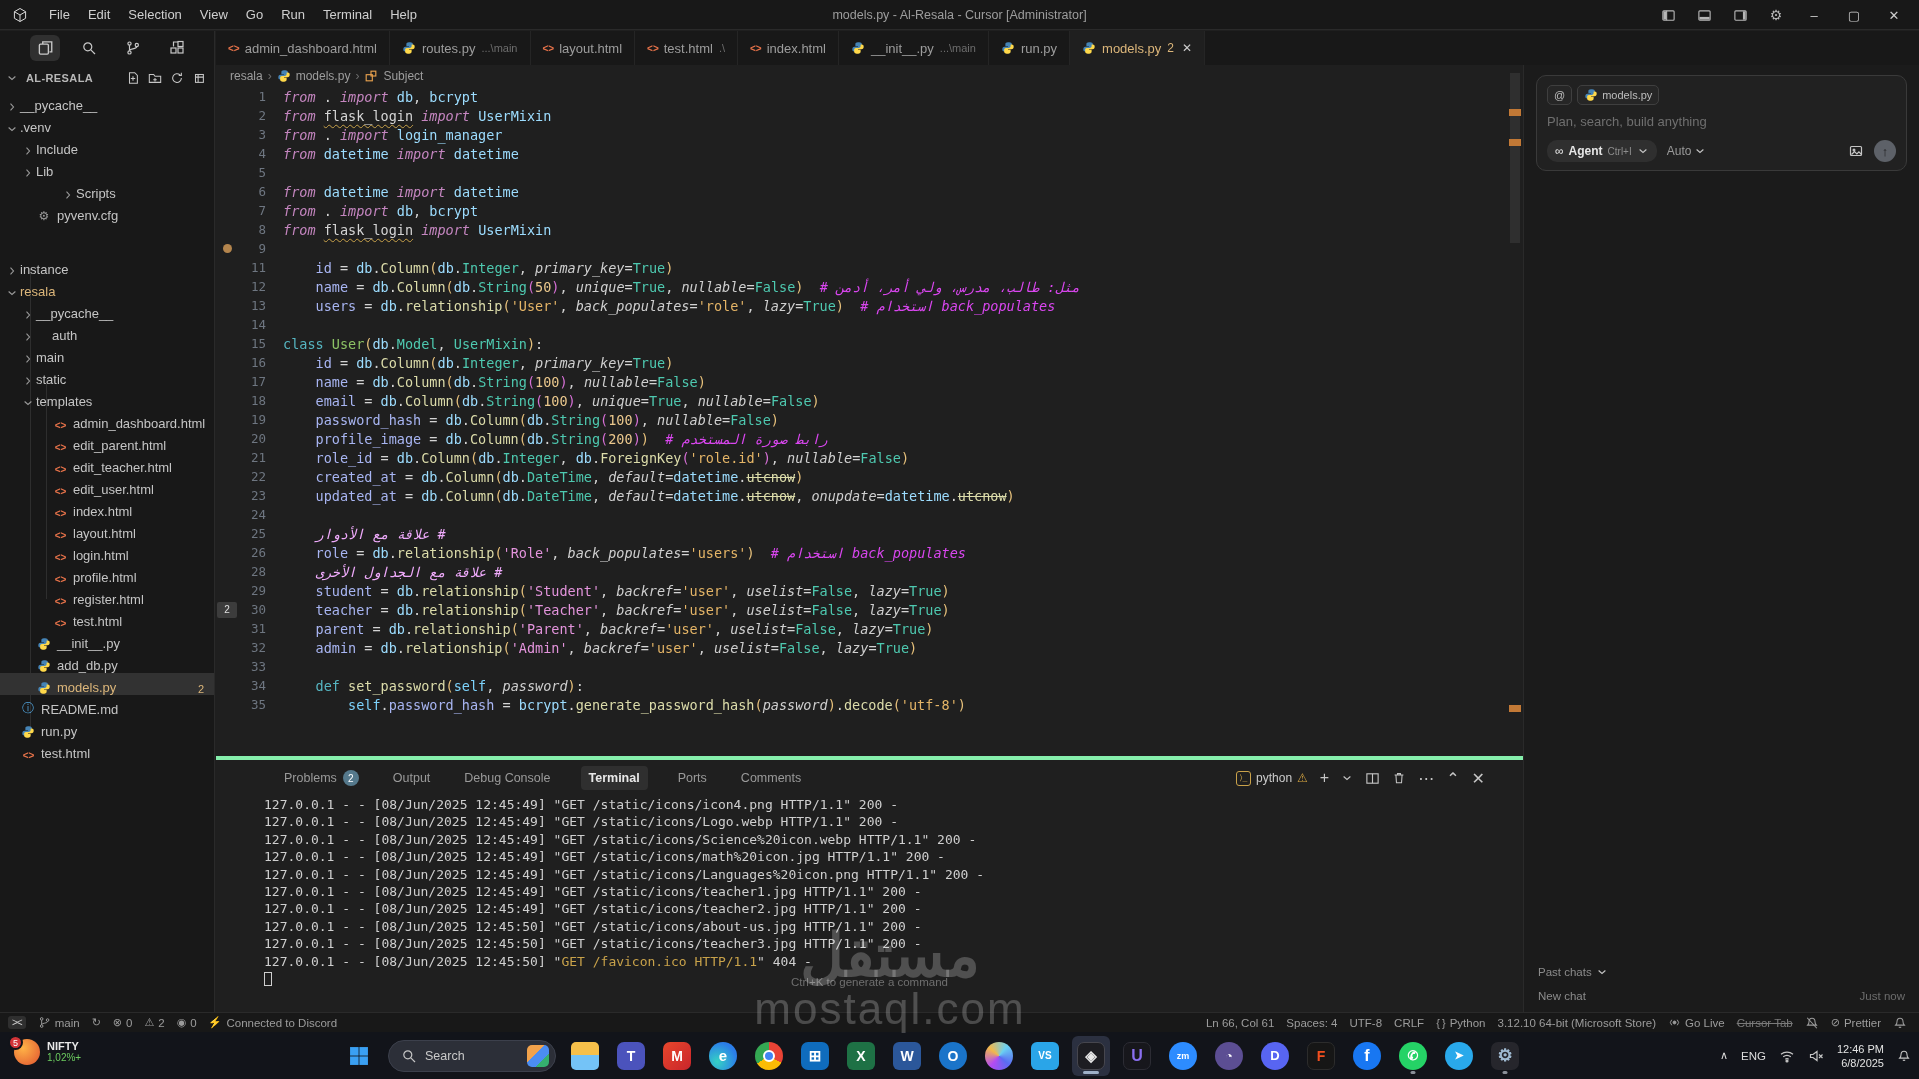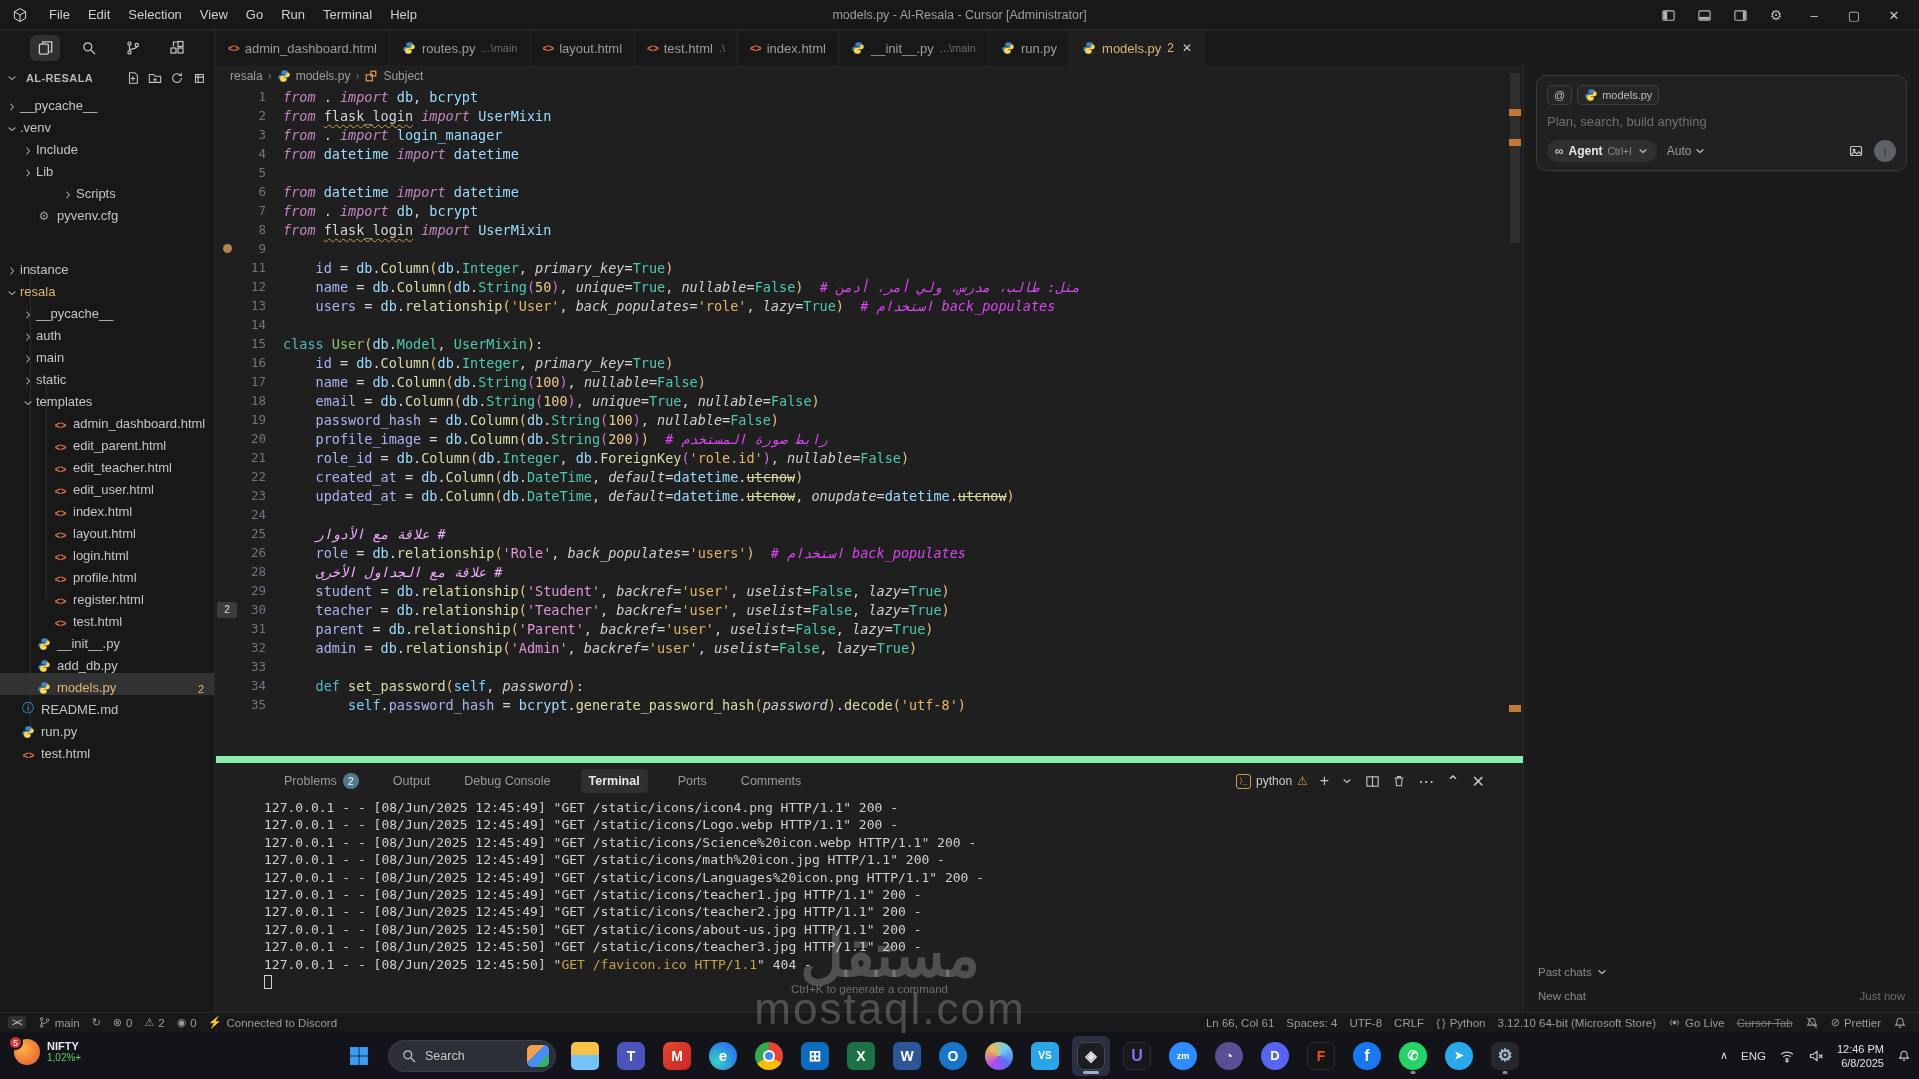--- a/index.html
+++ b/index.html
@@ -73,21 +73,21 @@
   .tk-bool{color:#4ec9b0} .tk-slf{color:#7dd3fc;}
   .tk-cm{color:#d946ef;font-style:italic}
   .tk-cmr{color:#f0abfc;font-style:italic;direction:rtl;unicode-bidi:isolate}
   .tk-dep{color:#dcdcaa;text-decoration:line-through}
   .tk-ul{color:#d4d4d4;text-decoration:underline wavy #c8a24a 1px;text-underline-offset:3px}
   .tk-w{color:#d4d4d4}
   .sb-slider { position:absolute; right:3px; top:8px; width:10px; height:170px; background:rgba(120,120,120,.18); }
   .sb-mark { position:absolute; right:2px; width:12px; height:7px; background:#c27936; }
 
   
-  #panel { position:absolute; left:216px; top:756px; width:1307px; bottom:60px; background:#1f1f1f; border-top:7px solid #86efac; }
+  #panel { position:absolute; left:216px; top:756px; width:1307px; bottom:67px; background:#1f1f1f; border-top:4px solid #86efac; }
   #panel-tabs { position:absolute; left:64px; top:4px; display:flex; gap:26px; align-items:center; height:28px; font-size:12.5px; color:#9a9a9a; }
   #panel-tabs .ptab { display:flex; align-items:center; gap:6px; height:24px; padding:0 4px; }
   #panel-tabs .ptab.active { color:#e8e8e8; background:#2f2f2f; border-radius:4px; padding:0 8px; font-weight:bold; }
   #panel-tabs .pbadge { background:#55798c; color:#fff; width:16px; height:16px; border-radius:50%; font-size:10px;
     display:flex; align-items:center; justify-content:center; }
   #panel-actions { position:absolute; right:38px; top:4px; height:28px; display:flex; align-items:center; gap:12px; color:#c5c5c5; }
   #shell-chip { display:flex; align-items:center; gap:5px; font-size:12px; color:#cccccc; }
   #shell-chip .shbox { width:15px; height:15px; border:1px solid #caa24a; border-radius:3px; color:#caa24a; font-size:8px;
     display:flex; align-items:center; justify-content:center; font-family:"DejaVu Sans Mono",monospace; }
   #shell-chip .warn { color:#d9a741; font-size:12px; }
@@ -349,21 +349,21 @@
         <span class="lbl gold">resala</span>
       </div>
       <div class="trow" style="padding-left: 20px;">
         <span class="tchev">
           <svg width="12" height="12" viewBox="0 0 16 16" fill="none" stroke="currentColor" stroke-width="1.2">
             <path d="M6 3.5l4 4.5-4 4.5" stroke-width="1.5"></path>
           </svg>
         </span>
         <span class="lbl">__pycache__</span>
       </div>
-      <div class="trow" style="padding-left: 20px;">
+      <div class="trow" style="padding-left: 20px; gap: 16px;">
         <span class="tchev">
           <svg width="12" height="12" viewBox="0 0 16 16" fill="none" stroke="currentColor" stroke-width="1.2">
             <path d="M6 3.5l4 4.5-4 4.5" stroke-width="1.5"></path>
           </svg>
         </span>
         <span class="lbl">auth</span>
       </div>
       <div class="trow" style="padding-left: 20px;">
         <span class="tchev">
           <svg width="12" height="12" viewBox="0 0 16 16" fill="none" stroke="currentColor" stroke-width="1.2">

